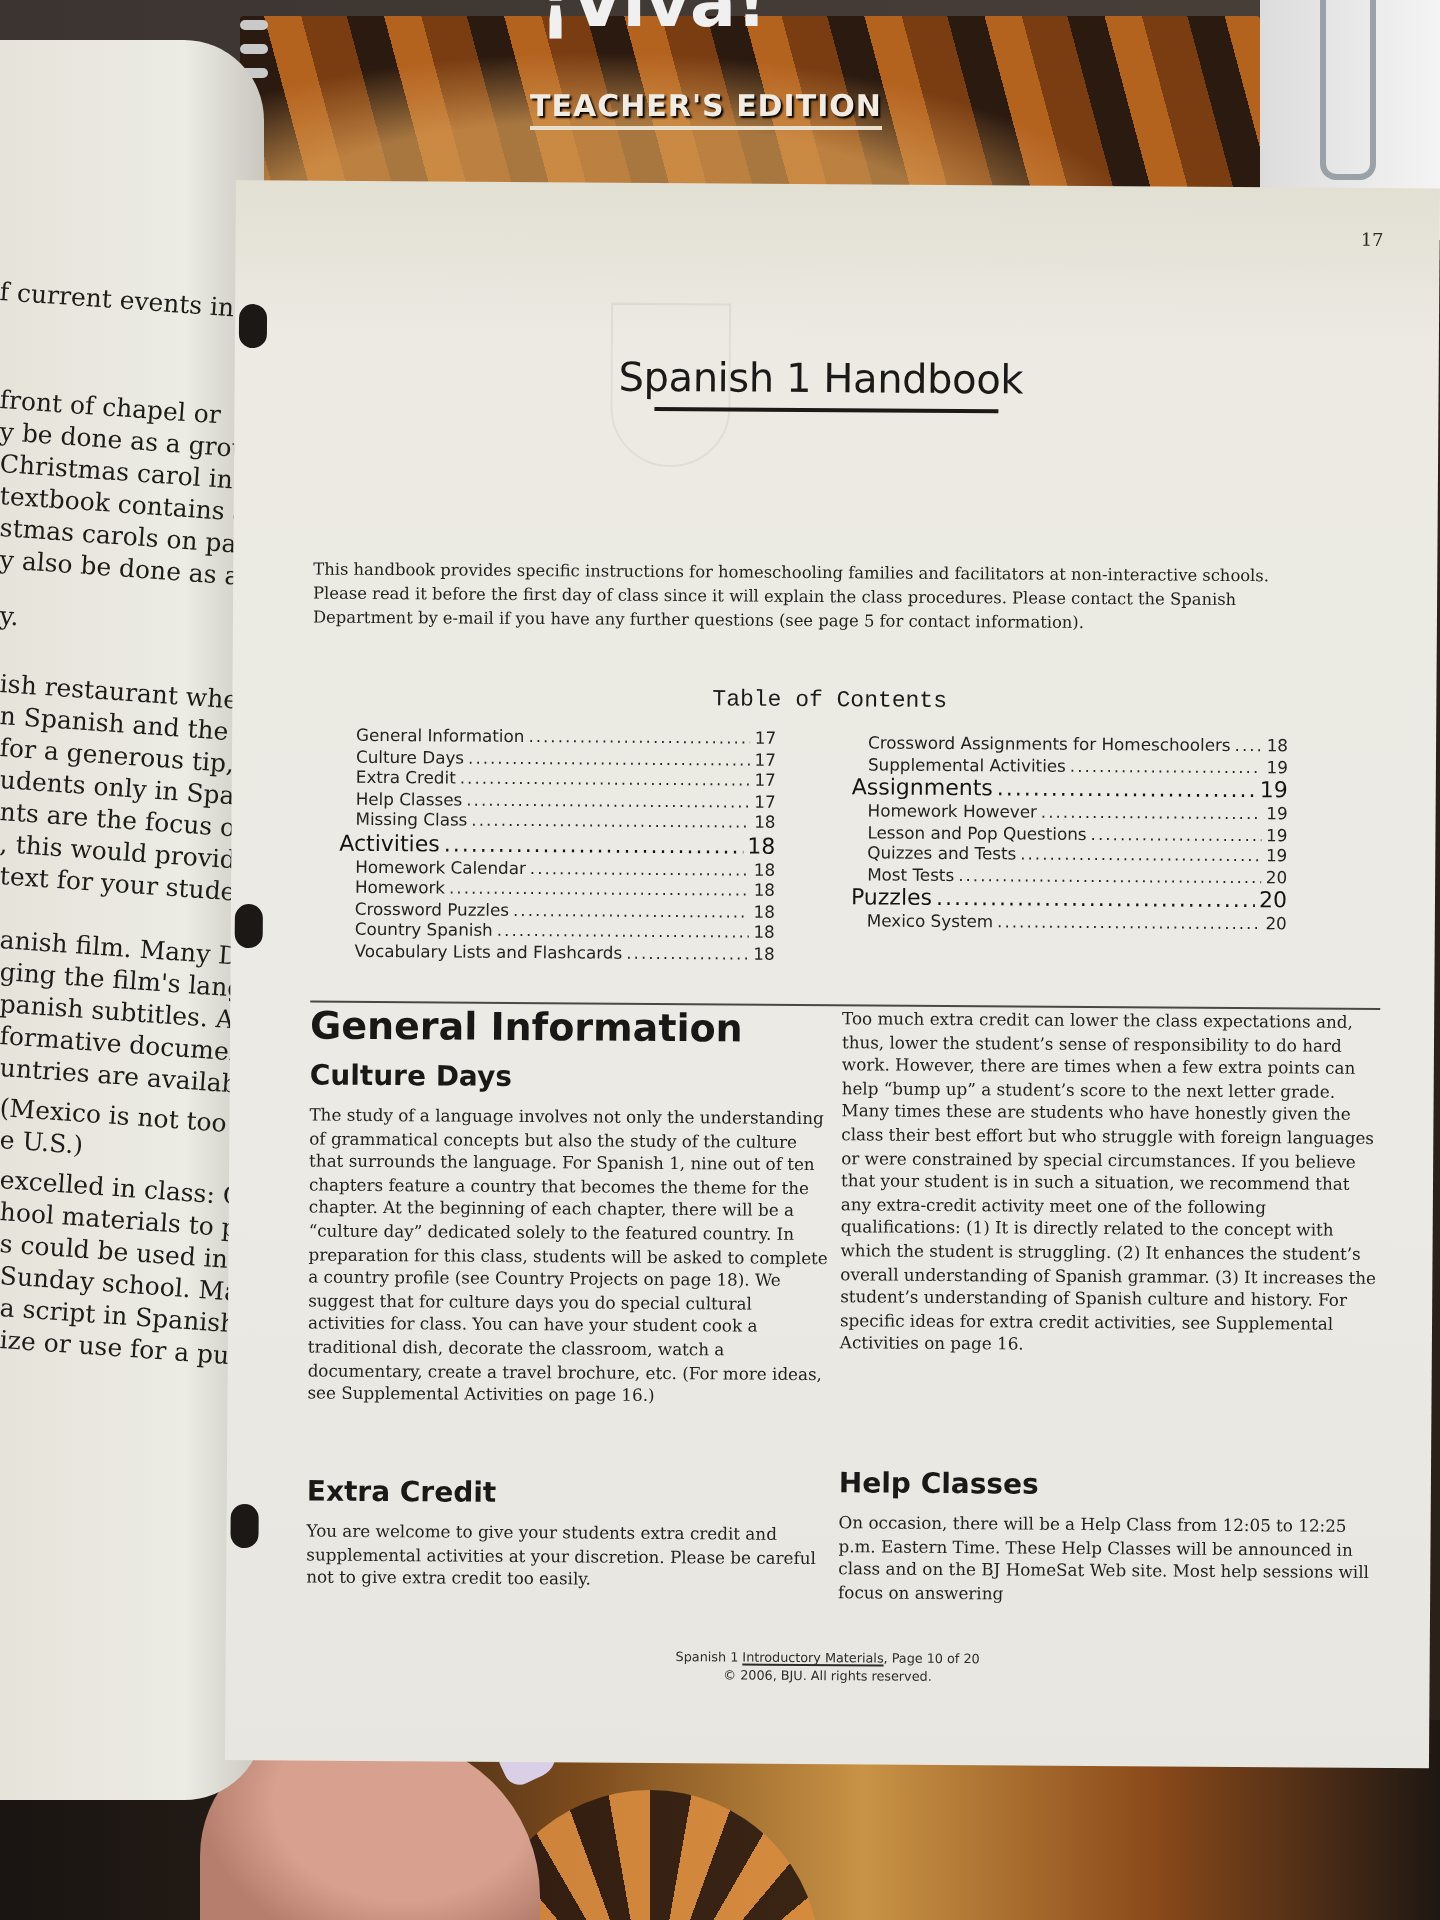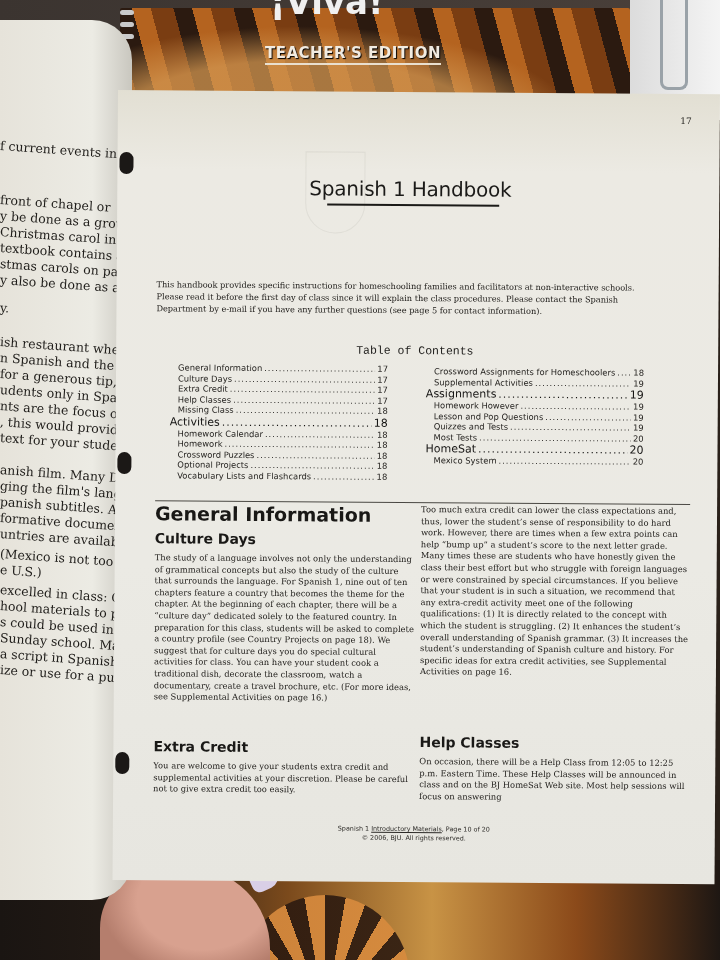--- a/index.html
+++ b/index.html
@@ -188,21 +188,21 @@
         <span class="lbl">Homework</span>
         <span class="dots"></span>
         <span class="pg">18</span>
       </div>
       <div class="toc-row sub">
         <span class="lbl">Crossword Puzzles</span>
         <span class="dots"></span>
         <span class="pg">18</span>
       </div>
       <div class="toc-row sub">
-        <span class="lbl">Optional Projects</span>
+        <span class="lbl">Country Spanish</span>
         <span class="dots"></span>
         <span class="pg">18</span>
       </div>
       <div class="toc-row sub">
         <span class="lbl">Vocabulary Lists and Flashcards</span>
         <span class="dots"></span>
         <span class="pg">18</span>
       </div>
     </div>
   <div class="toc-col c2" id="toc-col2">
@@ -235,21 +235,21 @@
         <span class="lbl">Quizzes and Tests</span>
         <span class="dots"></span>
         <span class="pg">19</span>
       </div>
       <div class="toc-row sub">
         <span class="lbl">Most Tests</span>
         <span class="dots"></span>
         <span class="pg">20</span>
       </div>
       <div class="toc-row main">
-        <span class="lbl">HomeSat</span>
+        <span class="lbl">Puzzles</span>
         <span class="dots"></span>
         <span class="pg">20</span>
       </div>
       <div class="toc-row sub">
         <span class="lbl">Mexico System</span>
         <span class="dots"></span>
         <span class="pg">20</span>
       </div>
     </div>
 

